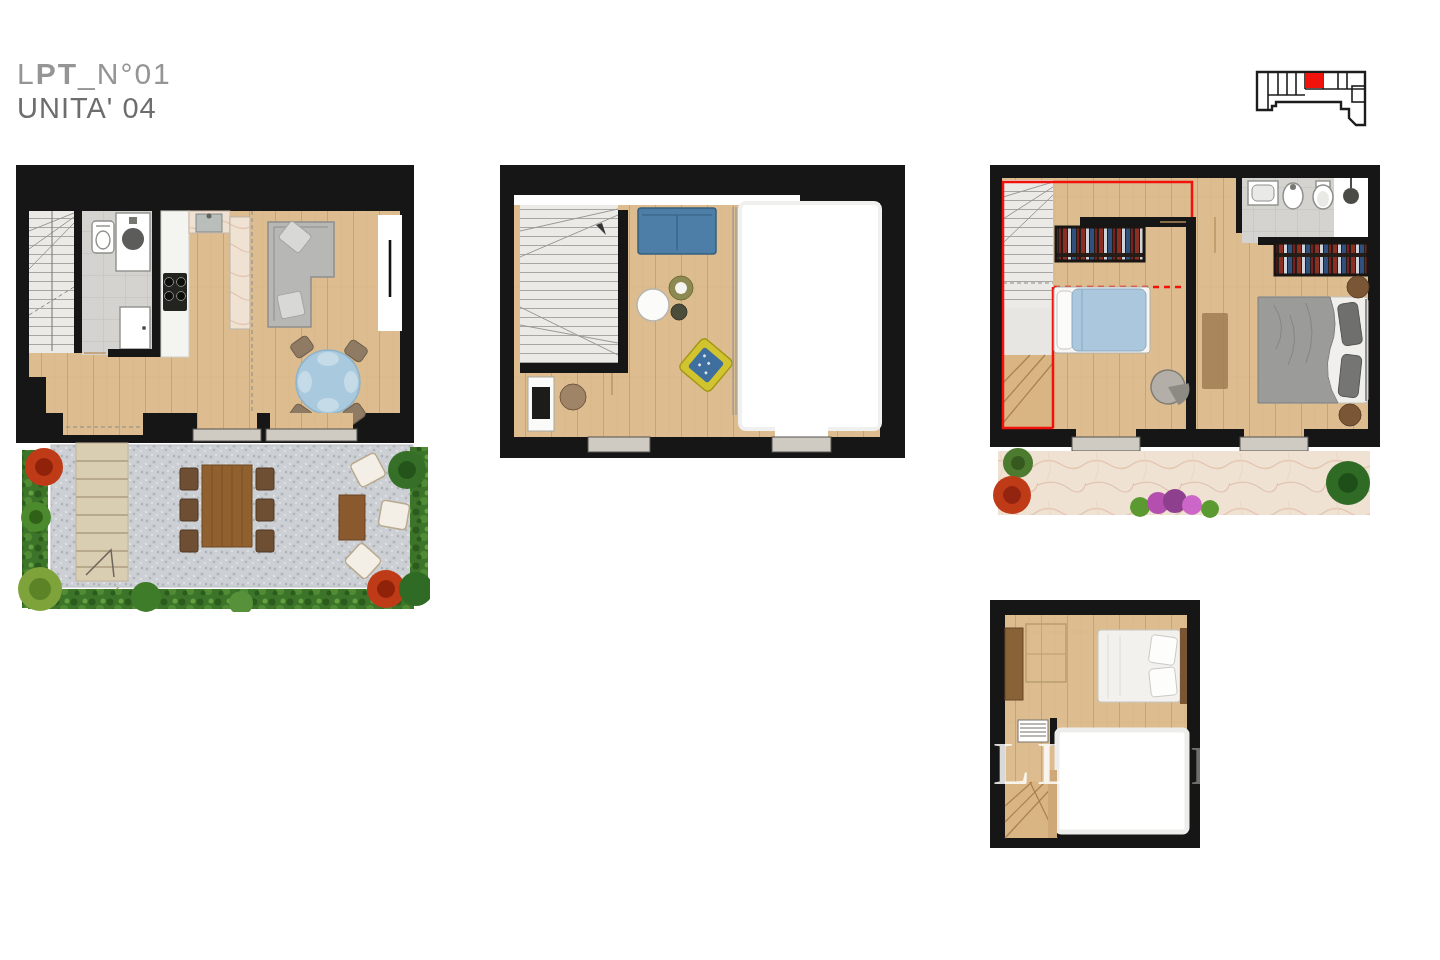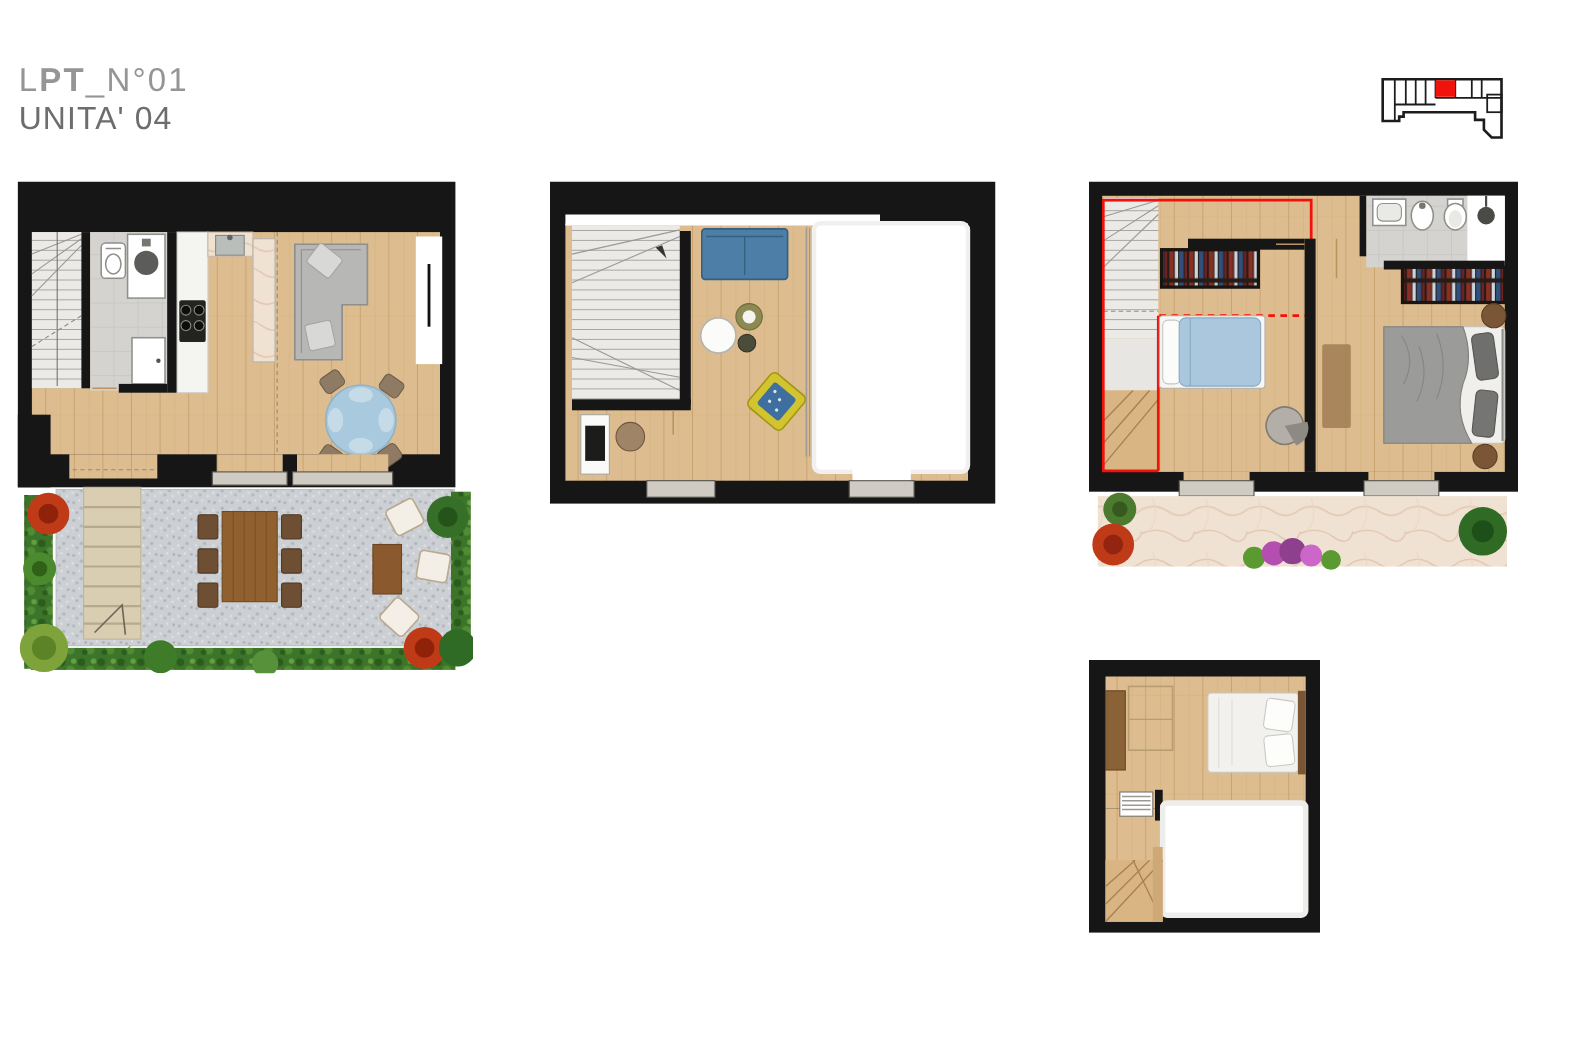--- a/index.html
+++ b/index.html
@@ -458,14 +458,15 @@
       <g stroke="#a97f4e" stroke-width="1.2">
         <line x1="15" y1="238" x2="67" y2="182"></line>
         <line x1="15" y1="222" x2="55" y2="182"></line>
         <line x1="15" y1="206" x2="42" y2="182"></line>
         <line x1="40" y1="182" x2="67" y2="238"></line>
       </g>
       <rect x="58" y="170" width="9" height="68" fill="#cfa877"></rect>
     </g>
   </svg>
 
+  <div class="watermark"><span>OLLO</span><span class="faint">NR</span></div>
 
 </div>
 
 </body></html>

